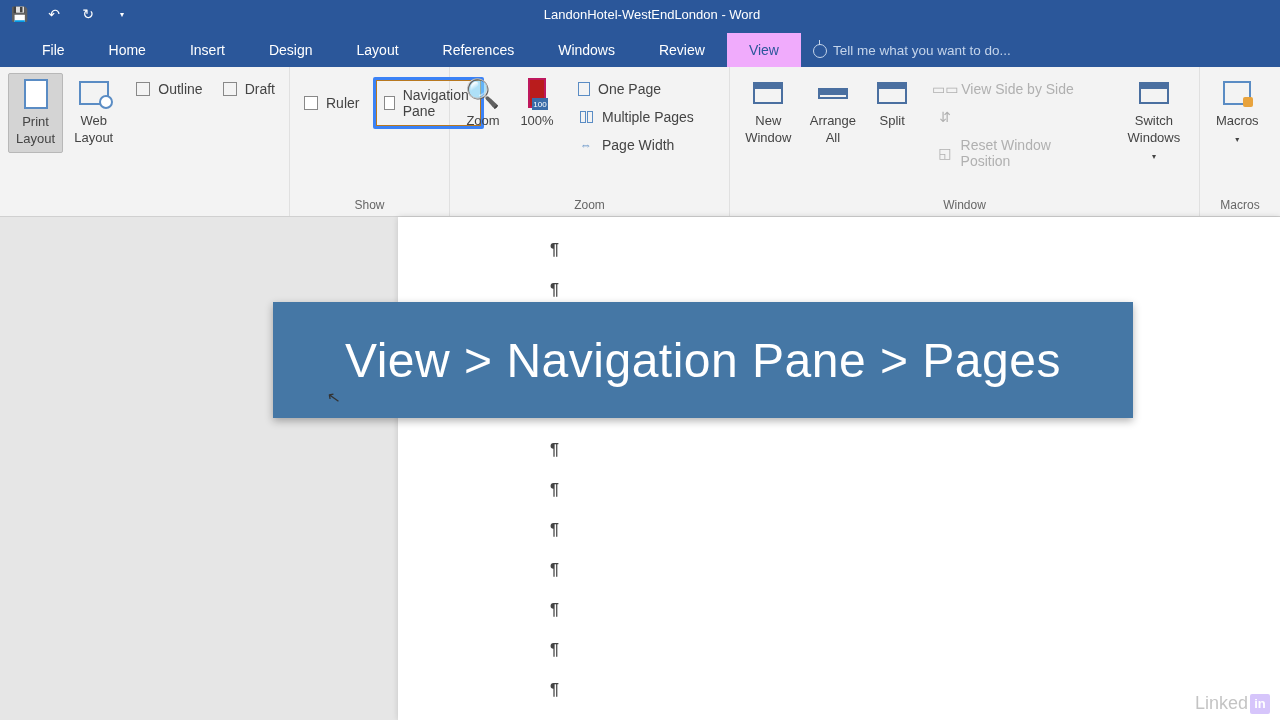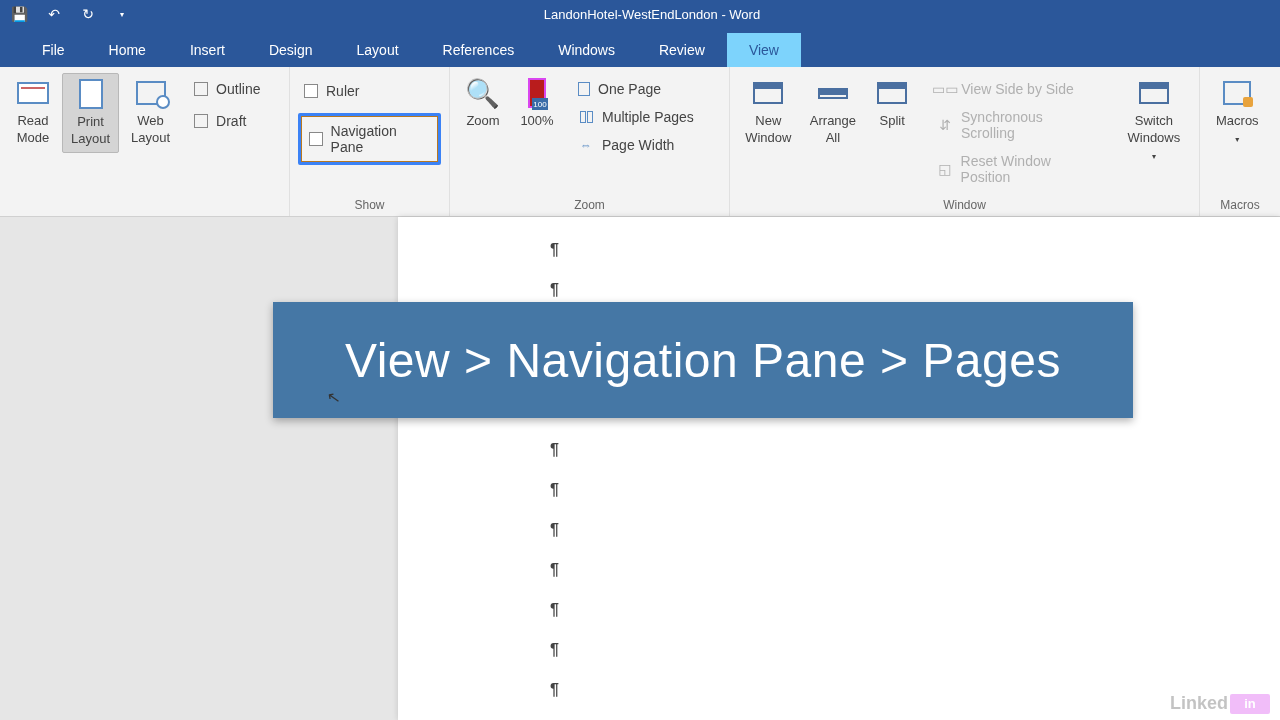--- a/index.html
+++ b/index.html
@@ -7,60 +7,60 @@
 
 
 .titlebar { background:#2b579a; height:28px; display:flex; align-items:center; padding:0 6px; }
 .qat { display:flex; align-items:center; gap:18px; padding-left:6px; }
 .qat .ic { width:16px; height:16px; display:flex; align-items:center; justify-content:center; color:#fff; font-size:14px; }
 .titlebar .doctitle { flex:1; text-align:center; color:#fff; font-size:13px; font-weight:400; }
 
 
 .tabs { background:#2b579a; height:39px; display:flex; align-items:flex-end; padding:0 20px; }
 .tab { color:#fff; font-size:14px; padding:9px 22px; cursor:pointer; }
-.tab.active { background:#7dd3fc; color:#2b579a; }
+.tab.active { background:#f0abfc; color:#2b579a; }
 .tellme { display:flex; align-items:center; color:#c4d4ea; font-size:13.5px; padding:9px 12px; gap:6px; }
 .bulb { width:14px; height:14px; border:1.5px solid #c4d4ea; border-radius:50%; position:relative; }
 .bulb::after { content:""; position:absolute; width:1.5px; height:5px; background:#c4d4ea; top:-5px; left:5px; }
 
 
 .ribbon { background:#f3f3f3; height:150px; display:flex; border-bottom:1px solid #d0d0d0; }
 .group { display:flex; flex-direction:column; justify-content:space-between; border-right:1px solid #e0e0e0; padding:6px 8px 2px; position:relative; }
 .group-body { display:flex; align-items:flex-start; gap:4px; flex:1; }
 .group-label { text-align:center; font-size:12px; color:#666; padding:4px 0 2px; }
 
 .bigbtn { display:flex; flex-direction:column; align-items:center; justify-content:flex-start; padding:4px 8px; cursor:pointer; border-radius:2px; min-width:50px; }
 .bigbtn .bicon { width:32px; height:32px; margin-bottom:4px; display:flex; align-items:center; justify-content:center; }
 .bigbtn .blabel { font-size:13px; color:#444; text-align:center; line-height:1.3; }
 .bigbtn.sel { background:#d4d4d4; border:1px solid #b8b8b8; }
 
 .checkrow { display:flex; align-items:center; gap:8px; padding:6px 6px; font-size:14px; color:#444; cursor:pointer; }
 .checkrow .cb { width:14px; height:14px; border:1px solid #888; background:#fff; }
-.checkcol { display:flex; flex-direction:column; gap:8px; padding-top:4px; }
+.checkcol { display:flex; flex-direction:row; gap:8px; padding-top:4px; }
 .highlight-box { border:3px solid #3b82f6; box-shadow:0 0 0 1px #b87820 inset; border-radius:2px; padding:0; }
 
 .smallrow { display:flex; align-items:center; gap:8px; padding:4px 6px; font-size:14px; color:#444; cursor:pointer; }
 .smallrow .sic { width:16px; height:16px; display:flex; align-items:center; justify-content:center; }
 .smallrow.disabled { color:#b0b0b0; }
 .smallcol { display:flex; flex-direction:column; gap:4px; padding-top:4px; }
 
 
 .doc-area { position:absolute; top:217px; left:0; right:0; bottom:0; background:#e6e6e6; }
 .page { position:absolute; left:398px; top:0; width:882px; height:100%; background:#fff; box-shadow:0 0 6px rgba(0,0,0,0.15); }
 .paramarks { position:absolute; left:152px; top:24px; display:flex; flex-direction:column; gap:22px; }
 .pm { font-family:Arial; font-size:16px; color:#444; font-weight:bold; }
 
 
 .banner { position:absolute; left:273px; top:302px; width:860px; height:116px; background:#4577a5; display:flex; align-items:center; justify-content:center; box-shadow:0 3px 8px rgba(0,0,0,0.3); }
 .banner-text { color:#fff; font-size:48px; font-weight:300; letter-spacing:0.5px; }
 
 
 .linkedin { position:absolute; right:10px; bottom:6px; display:flex; align-items:center; gap:2px; opacity:0.35; }
-.linkedin .txt { font-size:18px; font-weight:700; color:#555; }
-.linkedin .in { width:40px; height:20px; background:#d946ef; color:#fff; font-size:13px; font-weight:700; display:flex; align-items:center; justify-content:center; border-radius:2px; }
+.linkedin .txt { font-size:18px; font-weight:400; color:#555; }
+.linkedin .in { width:20px; height:20px; background:#8b5cf6; color:#fff; font-size:13px; font-weight:700; display:flex; align-items:center; justify-content:center; border-radius:2px; }
 
 
 .cursor { position:absolute; left:327px; top:388px; font-size:16px; color:#333; transform:rotate(-10deg); }
 
 
 .ic-box { width:28px; height:20px; border:2px solid #4a6fa0; background:#fff; position:relative; }
 .ic-page { width:20px; height:26px; border:2px solid #4a6fa0; background:#fff; }
 .ic-win { width:30px; height:22px; border:2px solid #4a6fa0; position:relative; }
 .ic-win::before { content:""; position:absolute; top:0; left:0; right:0; height:5px; background:#4a6fa0; }
 </style>
@@ -81,35 +81,30 @@
 <div class="tabs">
   <div class="tab">File</div>
   <div class="tab">Home</div>
   <div class="tab">Insert</div>
   <div class="tab">Design</div>
   <div class="tab">Layout</div>
   <div class="tab">References</div>
   <div class="tab">Windows</div>
   <div class="tab">Review</div>
   <div class="tab active">View</div>
+  <div class="tellme">
+    <span class="bulb"></span>
+    <span>Tell me what you want to do...</span>
+  </div>
 </div>
 
 <div class="ribbon">
 
   <div class="group" style="width:290px">
     <div class="group-body">
-      <div class="bigbtn">
-        <div class="bicon">
-            <div class="ic-box" style="width:32px;height:22px;border-color:#5a8cc4">
-              <div style="position:absolute;left:2px;top:3px;width:24px;height:2px;background:#c66"></div>
-            </div>
-          </div>
-        <div class="blabel" style="white-space:pre-line">Read
-Mode</div>
-      </div>
       <div class="bigbtn sel">
         <div class="bicon">
             <div class="ic-page" style="width:24px;height:30px;border-color:#5a8cc4"></div>
           </div>
         <div class="blabel" style="white-space:pre-line">Print
 Layout</div>
       </div>
       <div class="bigbtn">
         <div class="bicon">
             <div style="width:30px;height:24px;border:2px solid #5a8cc4;position:relative">
@@ -151,21 +146,21 @@
   </div>
 
   <div class="group" style="width:280px">
     <div class="group-body">
       <div class="bigbtn">
         <div class="bicon" style="font-size:28px;color:#555">🔍</div>
         <div class="blabel">Zoom</div>
       </div>
       <div class="bigbtn">
         <div class="bicon">
-            <div style="width:18px;height:30px;border:2px solid #d946ef;position:relative;background:#b91c1c">
+            <div style="width:18px;height:30px;border:2px solid #be185d;position:relative;background:#b91c1c">
               <div style="position:absolute;right:-4px;bottom:-4px;width:16px;height:12px;background:#3a6ca8;color:#fff;font-size:8px;display:flex;align-items:center;justify-content:center">100</div>
             </div>
           </div>
         <div class="blabel">100%</div>
       </div>
       <div class="smallcol" style="margin-left:6px">
         <div class="smallrow">
           <span class="sic" style="border:1.5px solid #5a8cc4;width:12px;height:14px"></span>
           <span>One Page</span>
         </div>
@@ -207,21 +202,20 @@
           </div>
         <div class="blabel">Split</div>
       </div>
       <div class="smallcol" style="margin-left:10px">
         <div class="smallrow disabled">
           <span class="sic">▭▭</span>
           <span>View Side by Side</span>
         </div>
         <div class="smallrow disabled">
           <span class="sic">⇵</span>
-          <span>Synchronous Scrolling</span>
         </div>
         <div class="smallrow disabled">
           <span class="sic">◱</span>
           <span>Reset Window Position</span>
         </div>
       </div>
       <div class="bigbtn" style="margin-left:8px">
         <div class="bicon">
             <div class="ic-win"></div>
           </div>

